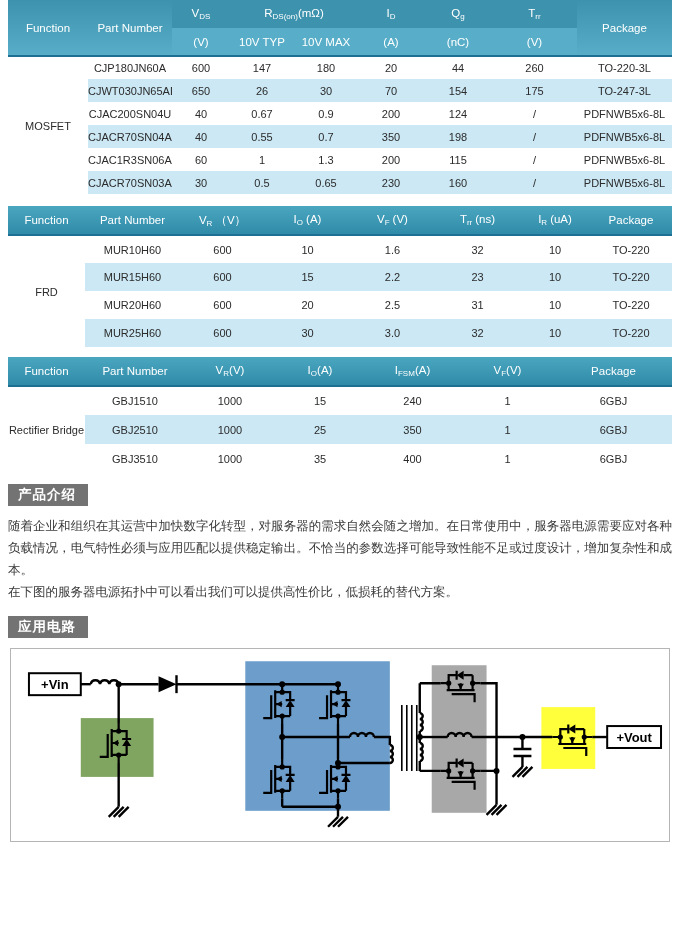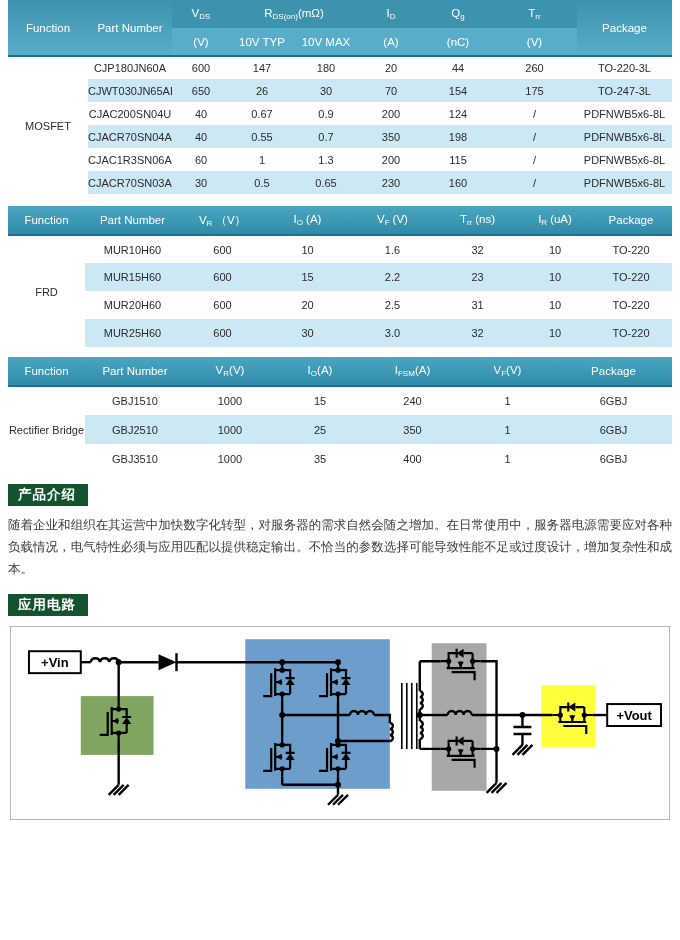--- a/index.html
+++ b/index.html
@@ -26,27 +26,27 @@
   .h-one th{background:linear-gradient(#4ba6c0,#2f8ba8);height:28px;border-bottom:2px solid #1d7091;}
   tbody tr{height:23px;}
   .t2 tbody tr{height:28px;}
   .t3 tbody tr{height:29px;}
   tbody tr:nth-child(even) td{background:#cbe8f4;}
   td.fn{font-size:11px;color:#2b2b2b;background:#fff !important;}
   .gap12{height:12px;} .gap10{height:10px;} .gap11{height:11px;} .gap9{height:9px;} .gap13{height:13px;}
 
   
   .badge-row{position:relative;margin-left:8px;height:22px;}
-  .badge{position:relative;display:inline-block;background:#14532d;color:#fff;
+  .badge{position:relative;display:inline-block;background:#737373;color:#fff;
     font-size:13.5px;font-weight:bold;line-height:22px;padding:0 12px 0 10px;letter-spacing:1px;}
   .badge::after{content:"";position:absolute;right:-17px;bottom:0;width:26px;height:11px;
     background:#98a1a6;transform:skewX(-42deg);z-index:-1;}
 
   
-  .intro-text{margin:0 8px;font-family:Liberation Mono, monospace;}
+  .intro-text{margin:0 8px;}
   .intro-text p{margin:0;font-size:12.5px;line-height:22px;color:#3a3a3a;text-align:justify;}
 
   
   .circuit-frame{margin:0 10px;border:1px solid #b5b5b5;width:658px;height:192px;background:#fff;}
   .w{fill:none;stroke:#000;stroke-width:2.4;}
   .thin{fill:none;stroke:#000;stroke-width:1.6;}
   .sym{fill:none;stroke:#000;stroke-width:2.2;}
   .blk{fill:#000;stroke:none;}
   .lblbox{fill:#fff;stroke:#000;stroke-width:2;}
   .lbl{font-size:13px;font-weight:600;fill:#000;}
@@ -273,20 +273,21 @@
   </table>
 
   <div class="gap11"></div>
 
   <div class="badge-row">
     <span class="badge">产品介绍</span>
   </div>
   <div class="gap9"></div>
   <div class="intro-text">
     <p>随着企业和组织在其运营中加快数字化转型，对服务器的需求自然会随之增加。在日常使用中，服务器电源需要应对各种负载情况，电气特性必须与应用匹配以提供稳定输出。不恰当的参数选择可能导致性能不足或过度设计，增加复杂性和成本。</p>
+    <p>在下图的服务器电源拓扑中可以看出我们可以提供高性价比，低损耗的替代方案。</p>
   </div>
 
   <div class="gap13"></div>
 
   <div class="badge-row">
     <span class="badge">应用电路</span>
   </div>
   <div class="gap10"></div>
 
   <div class="circuit-frame">

